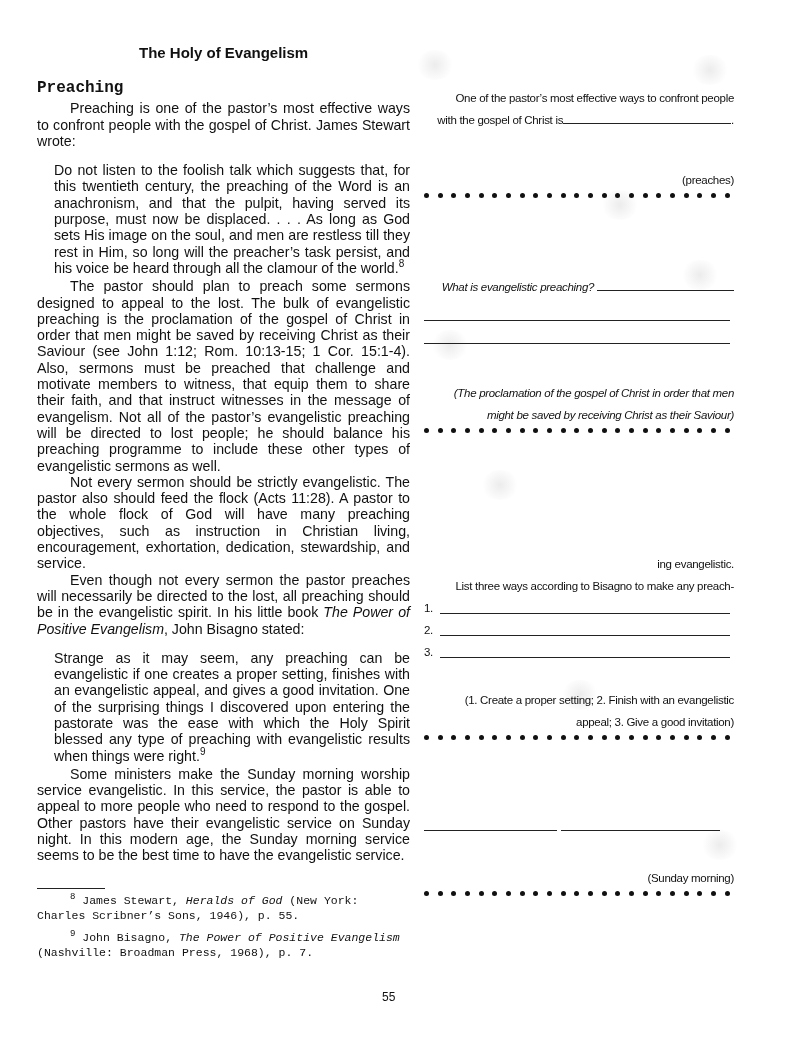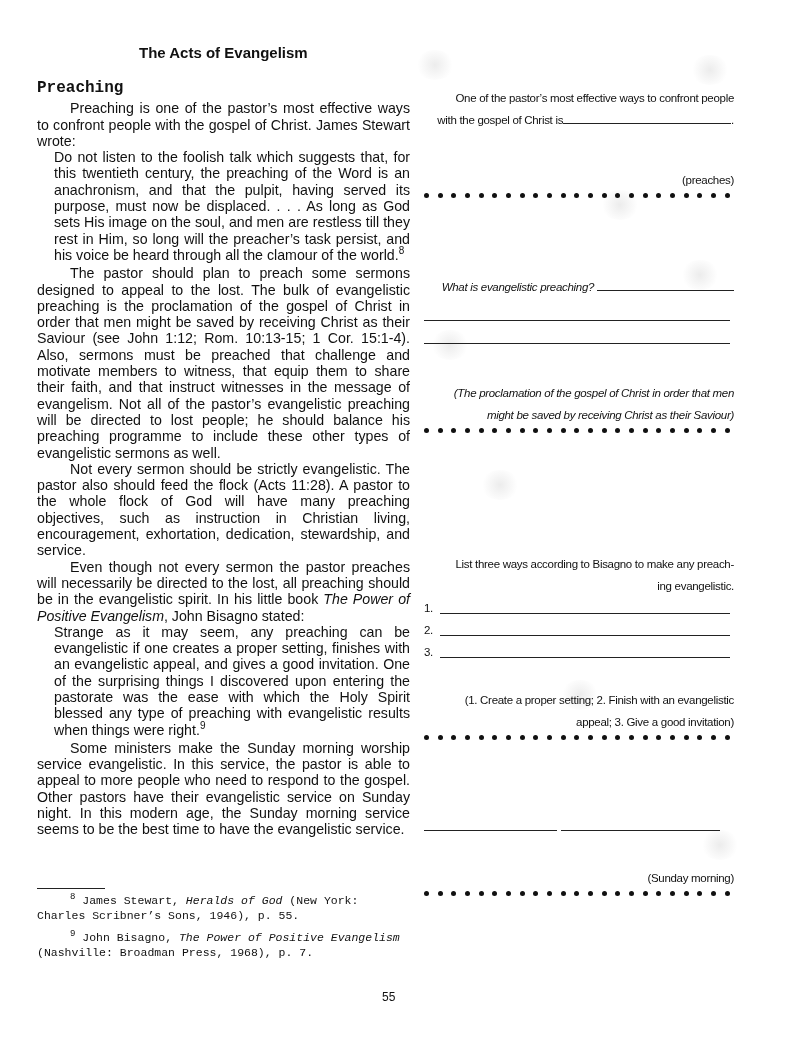--- a/index.html
+++ b/index.html
@@ -2,21 +2,21 @@
 <html><head>
 <meta charset="utf-8">
 <style>
   html, body { margin: 0; padding: 0; background: #ffffff; }
   body { width: 799px; height: 1054px; position: relative; overflow: hidden;
          font-family: "Liberation Sans", sans-serif; color: #111; }
   .page-title { position: absolute; left: 139px; top: 44px; font-weight: bold; font-size: 15px; }
   .left-col { position: absolute; left: 37px; top: 72px; width: 373px; font-size: 14.2px; line-height: 16.3px; }
   .section-heading { font-weight: bold; font-size: 16px; margin: 8px 0 4px 0; font-family: Liberation Mono, monospace; }
   .para { margin: 0; text-align: justify; text-indent: 33px; }
-  .quote { margin: 0 0 2px 17px; text-align: justify; }
+  .quote { margin: 13px 0 2px 17px; text-align: justify; }
   .quote sup, .para sup { font-size: 10px; line-height: 0; }
   .footnotes { position: absolute; left: 37px; top: 888px; width: 373px; font-size: 11.5px; line-height: 15px; }
   .fn-rule { width: 68px; border-top: 1px solid #222; height: 0; margin-bottom: 1px; }
   .footnote { margin: 0 0 4px 0; text-indent: 33px; font-family: Liberation Mono, monospace; }
   .footnote sup { font-size: 9px; }
   .page-number { position: absolute; left: 382px; top: 990px; font-size: 12px; }
   .right-col { position: absolute; left: 424px; top: 0; width: 310px; font-size: 11.5px; letter-spacing: -0.3px; }
   .qblock { position: absolute; left: 0; width: 310px; }
   .qline { height: 22px; line-height: 22px; white-space: nowrap; text-align: right; }
   .blank { display: inline-block; border-bottom: 1px solid #222; height: 12px; vertical-align: baseline; }
@@ -34,21 +34,21 @@
 
 <div class="speckle" style="left:415px;top:50px;"></div>
 <div class="speckle" style="left:690px;top:55px;"></div>
 <div class="speckle" style="left:600px;top:190px;"></div>
 <div class="speckle" style="left:680px;top:260px;"></div>
 <div class="speckle" style="left:430px;top:330px;"></div>
 <div class="speckle" style="left:480px;top:470px;"></div>
 <div class="speckle" style="left:560px;top:680px;"></div>
 <div class="speckle" style="left:700px;top:830px;"></div>
 
-<div class="page-title">The Acts of Evangelism</div>
+<div class="page-title">The Holy of Evangelism</div>
 
 <div class="left-col">
   <div class="section-heading">Preaching</div>
   <p class="para"><span>Preaching is one of the pastor’s most effective ways to confront people with the gospel of Christ. James Stewart wrote:</span></p>
   <p class="quote"><span>Do not listen to the foolish talk which suggests that, for this twentieth century, the preaching of the Word is an anachronism, and that the pulpit, having served its purpose, must now be displaced. . . . As long as God sets His image on the soul, and men are restless till they rest in Him, so long will the preacher’s task persist, and his voice be heard through all the clamour of the world.</span><sup>8</sup></p>
   <p class="para"><span>The pastor should plan to preach some sermons designed to appeal to the lost. The bulk of evangelistic preaching is the proclamation of the gospel of Christ in order that men might be saved by receiving Christ as their Saviour (see John 1:12; Rom. 10:13-15; 1 Cor. 15:1-4). Also, sermons must be preached that challenge and motivate members to witness, that equip them to share their faith, and that instruct witnesses in the message of evangelism. Not all of the pastor’s evangelistic preaching will be directed to lost people; he should balance his preaching programme to include these other types of evangelistic sermons as well.</span></p>
   <p class="para"><span>Not every sermon should be strictly evangelistic. The pastor also should feed the flock (Acts 11:28). A pastor to the whole flock of God will have many preaching objectives, such as instruction in Christian living, encouragement, exhortation, dedication, stewardship, and service.</span></p>
   <p class="para"><span>Even though not every sermon the pastor preaches will necessarily be directed to the lost, all preaching should be in the evangelistic spirit. In his little book </span><i>The Power of Positive Evangelism</i><span>, John Bisagno stated:</span></p>
   <p class="quote"><span>Strange as it may seem, any preaching can be evangelistic if one creates a proper setting, finishes with an evangelistic appeal, and gives a good invitation. One of the surprising things I discovered upon entering the pastorate was the ease with which the Holy Spirit blessed any type of preaching with evangelistic results when things were right.</span><sup>9</sup></p>
   <p class="para"><span>Some ministers make the Sunday morning worship service evangelistic. In this service, the pastor is able to appeal to more people who need to respond to the gospel. Other pastors have their evangelistic service on Sunday night. In this modern age, the Sunday morning service seems to be the best time to have the evangelistic service.</span></p>
@@ -122,22 +122,22 @@
         <span class="dot"></span>
         <span class="dot"></span>
         <span class="dot"></span>
         <span class="dot"></span>
         <span class="dot"></span>
         <span class="dot"></span>
       </div>
   </div>
 
   <div class="qblock" style="top:553px;">
+    <div class="qline">ing evangelistic.</div>
     <div class="qline">List three ways according to Bisagno to make any preach-</div>
-    <div class="qline">ing evangelistic.</div>
     <div class="numline">
         <span class="num">1.</span>
         <span class="line"></span>
       </div>
     <div class="numline">
         <span class="num">2.</span>
         <span class="line"></span>
       </div>
     <div class="numline">
         <span class="num">3.</span>

